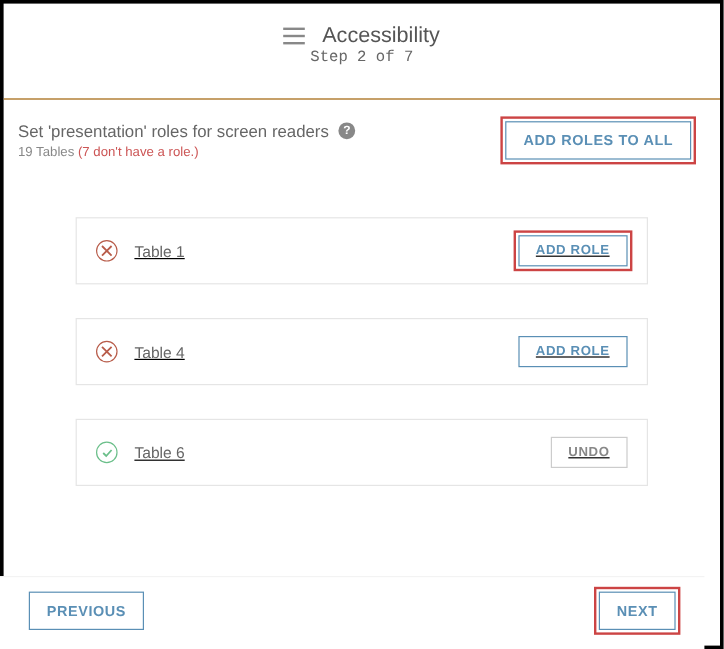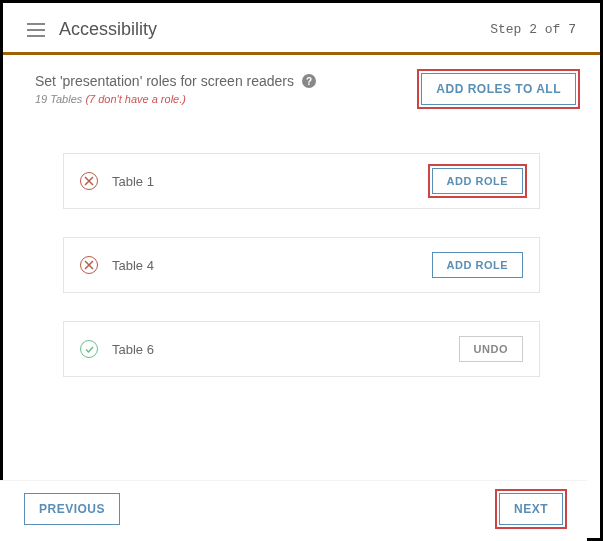--- a/index.html
+++ b/index.html
@@ -1,33 +1,33 @@
 <!DOCTYPE html>
 <html><head>
 <meta charset="utf-8">
 <style>
 * { box-sizing: border-box; margin: 0; padding: 0; }
 body { font-family: -apple-system, BlinkMacSystemFont, "Segoe UI", Arial, sans-serif; background: #fff; width: 603px; height: 541px; border: 3px solid #000; overflow: hidden; }
-.header { display: flex; align-items: center; justify-content: space-between; padding: 16px 24px 12px 24px; border-bottom: 3px solid #a16207; }
+.header { display: flex; align-items: center; justify-content: space-between; padding: 16px 24px 27px 24px; border-bottom: 1px solid #a16207; flex-direction: column; }
 .header-left { display: flex; align-items: center; gap: 14px; }
 .menu-icon { width: 18px; height: 14px; display: flex; flex-direction: column; justify-content: space-between; cursor: pointer; }
 .menu-icon span { height: 2px; background: #888; width: 100%; }
 .title { font-size: 18px; color: #555; font-weight: 400; }
 .step { font-size: 13px; color: #666; font-family: Liberation Mono, monospace; }
-.subheader { display: flex; justify-content: space-between; align-items: flex-start; padding: 18px 24px 8px 32px; }
+.subheader { display: flex; justify-content: space-between; align-items: flex-start; padding: 18px 24px 8px 12px; }
 .sub-left { }
 .sub-title { font-size: 14px; color: #666; display: flex; align-items: center; gap: 8px; }
 .help-icon { width: 14px; height: 14px; border-radius: 50%; background: #888; color: #fff; font-size: 10px; font-weight: bold; display: inline-flex; align-items: center; justify-content: center; }
-.sub-info { font-size: 11px; color: #888; margin-top: 4px; font-style: italic; }
+.sub-info { font-size: 11px; color: #888; margin-top: 4px; }
 .sub-info .warn { color: #c55; }
 .btn { border: 1px solid #5a8fb5; color: #5a8fb5; background: #fff; font-size: 12px; font-weight: 700; letter-spacing: 0.5px; padding: 8px 14px; cursor: pointer; text-transform: uppercase; }
 .btn-gray { border: 1px solid #ccc; color: #888; }
 .highlight { outline: 2px solid #c44; outline-offset: 2px; }
 .list { padding: 40px 60px 0 60px; }
-.row { border: 1px solid #e5e5e5; display: flex; align-items: center; padding: 14px 16px; margin-bottom: 28px; gap: 14px; }
+.row { border: 1px solid #e5e5e5; display: flex; align-items: center; padding: 14px 16px; margin-bottom: 28px; gap: 14px; text-decoration: underline; }
 .row:last-child { margin-bottom: 0; }
 .status-icon { width: 18px; height: 18px; border-radius: 50%; display: flex; align-items: center; justify-content: center; font-size: 11px; }
 .status-x { border: 1.5px solid #b85c4a; color: #b85c4a; }
 .status-check { border: 1.5px solid #6bbf8a; color: #6bbf8a; }
 .row-label { flex: 1; font-size: 13px; color: #666; }
 .row-btn { font-size: 11px; padding: 6px 14px; }
 .footer { position: absolute; bottom: 0; left: 0; right: 16px; display: flex; justify-content: space-between; padding: 12px 24px 16px 24px; background: #fff; border-top: 1px solid #f3f3f3; }
 .list-clip { height: 288px; overflow: hidden; }
 svg { display: block; }
 </style>

